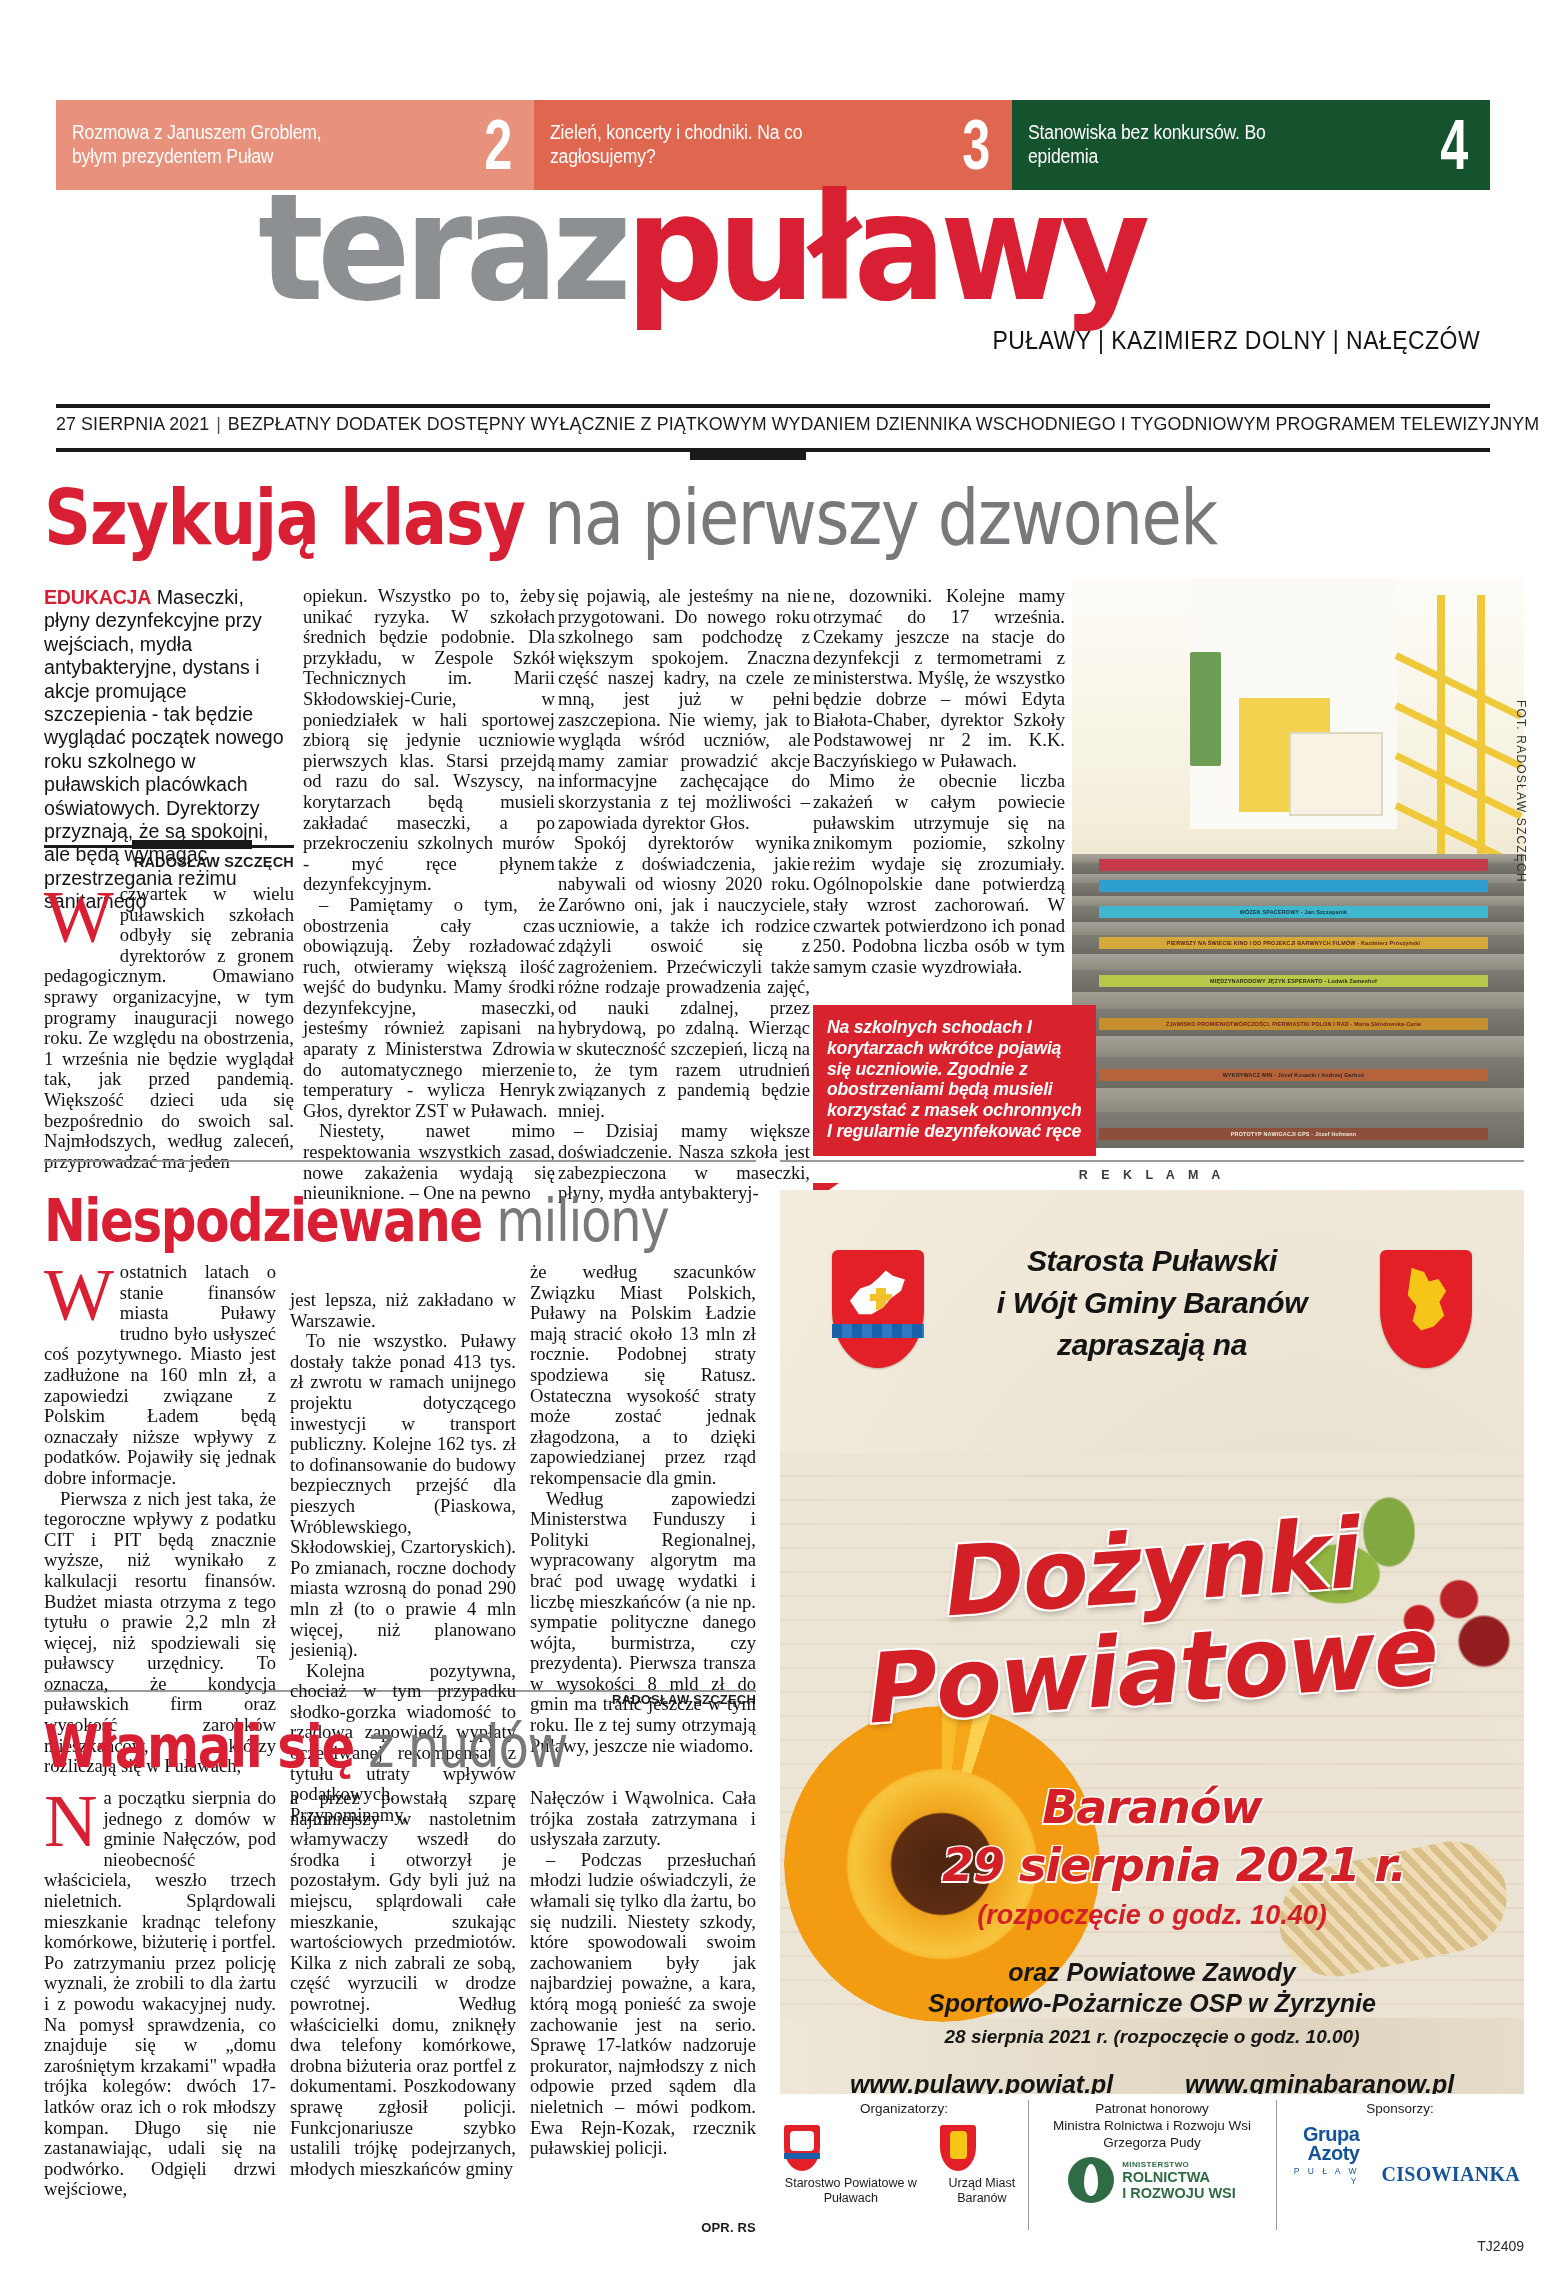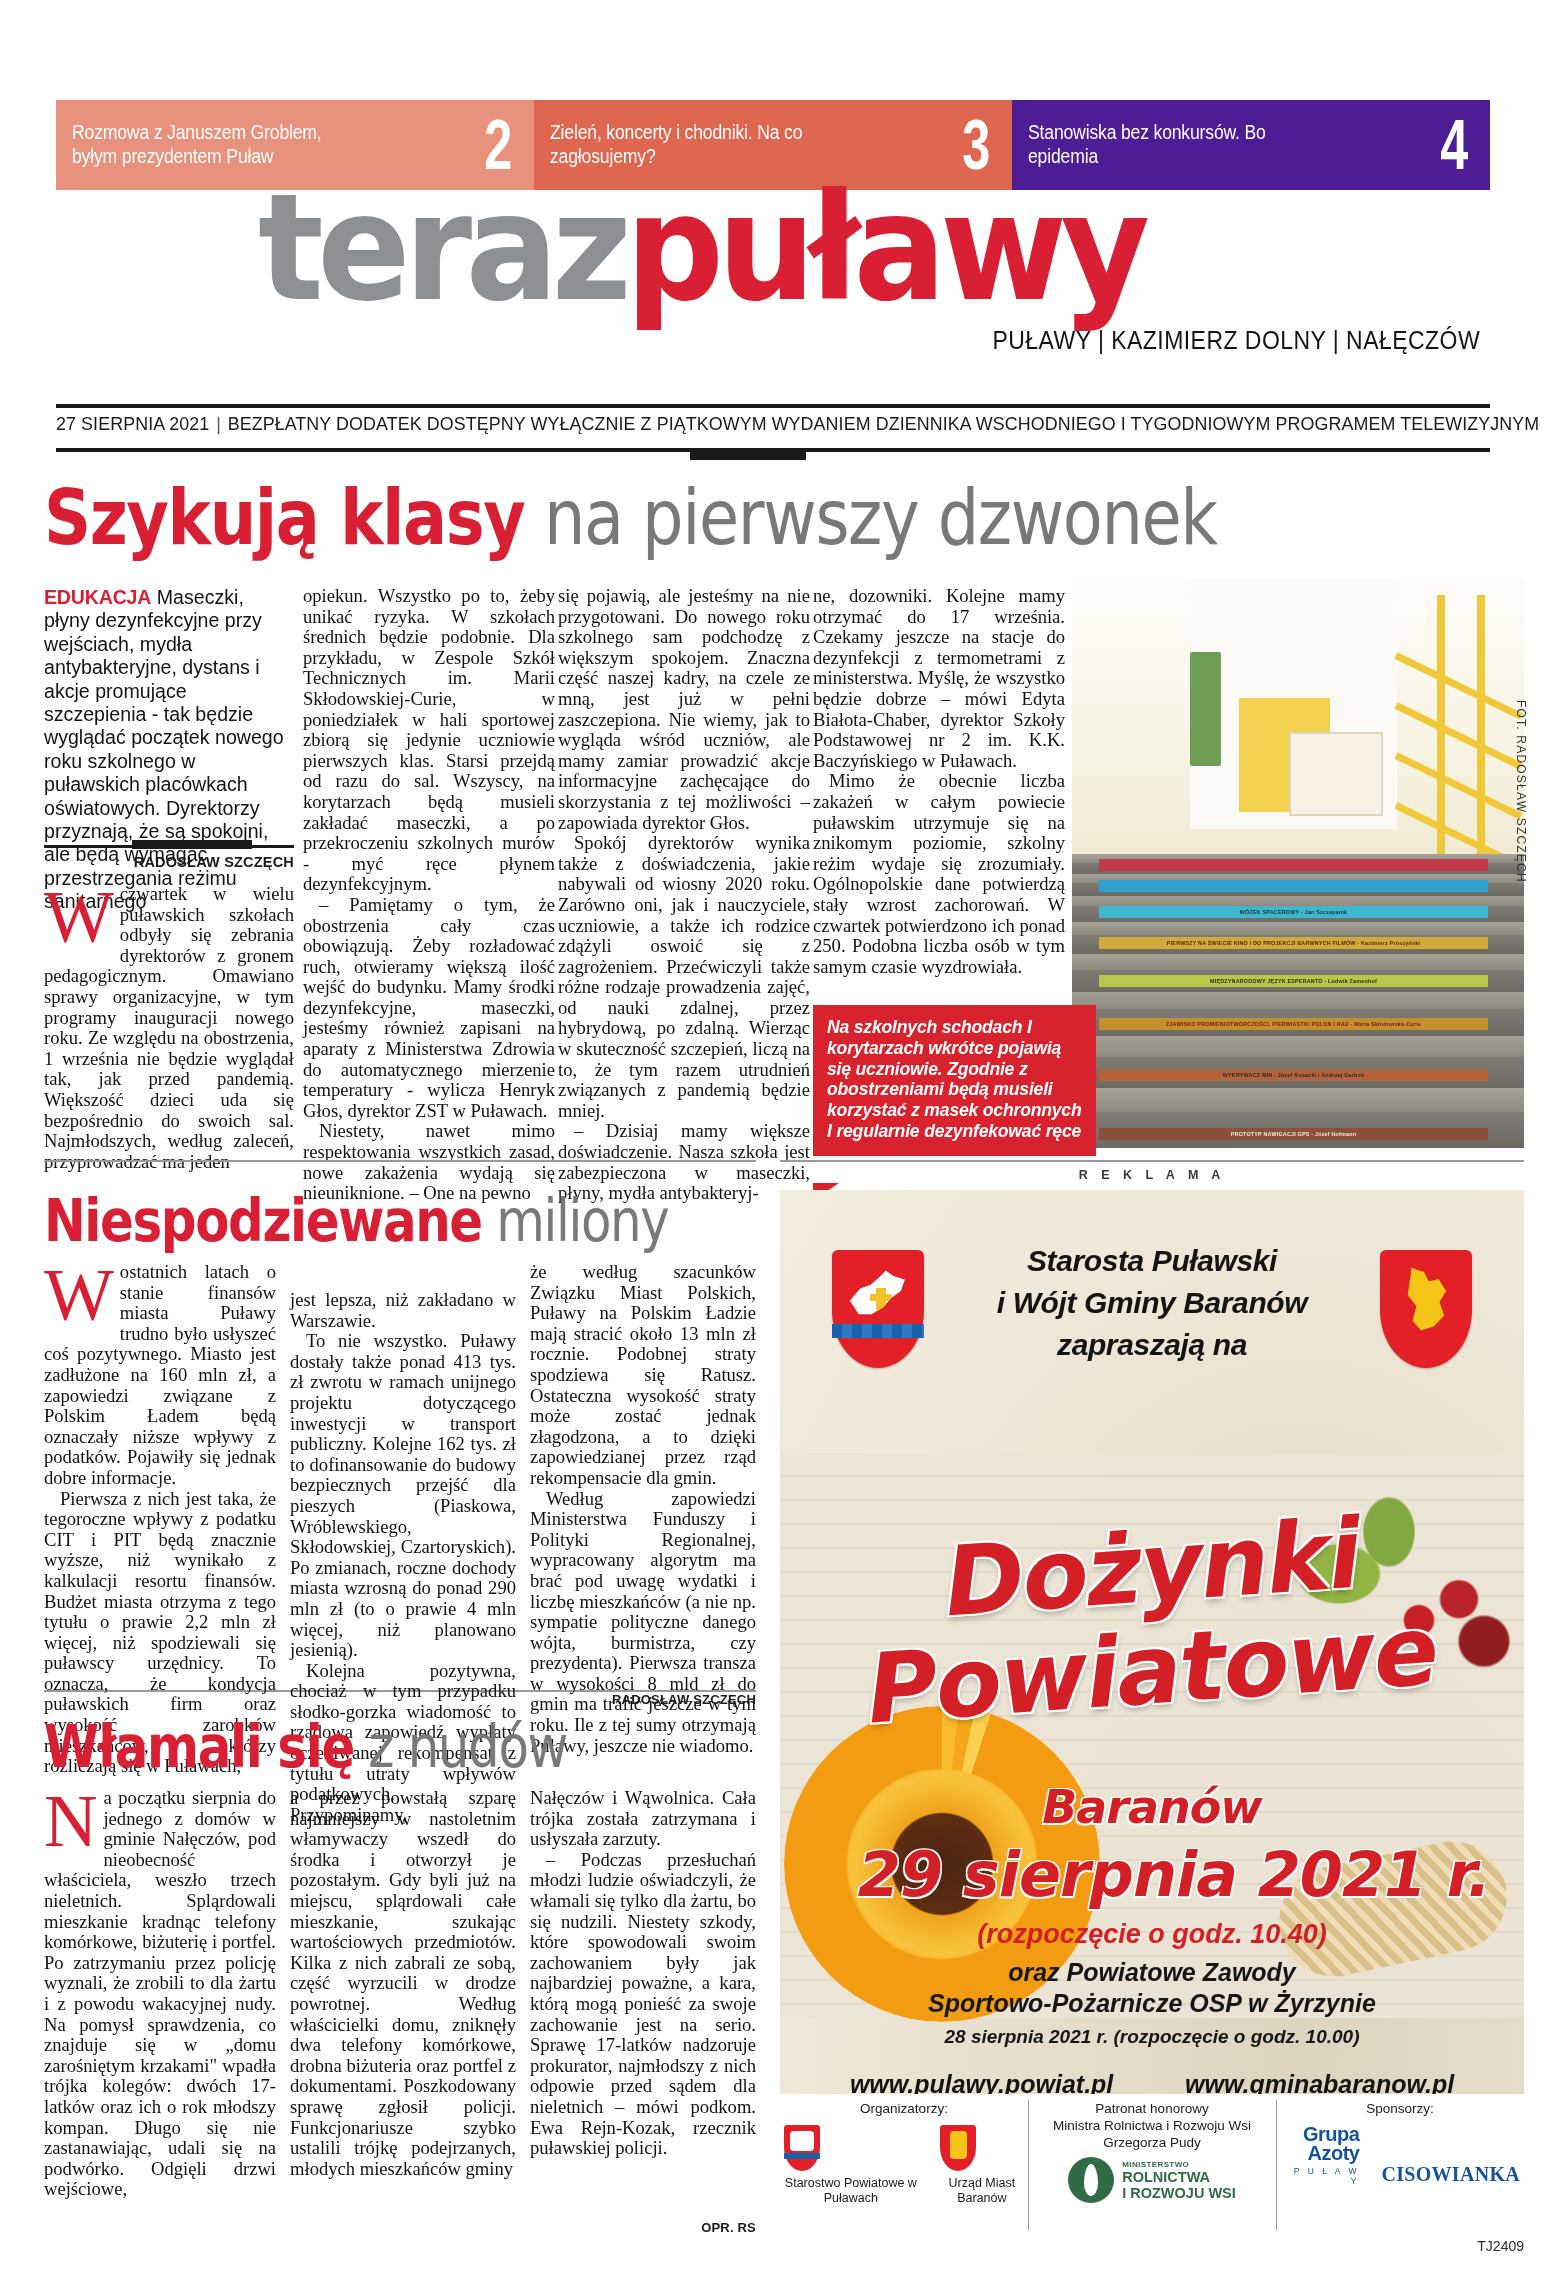--- a/index.html
+++ b/index.html
@@ -4,21 +4,21 @@
 <style>
   html,body{margin:0;padding:0;background:#fff;}
   body{width:1558px;height:2281px;position:relative;font-family:"Liberation Sans",sans-serif;color:#1a1a1a;overflow:hidden;}
   .page{position:absolute;inset:0;}
 
   
   .teasers{position:absolute;left:56px;top:100px;width:1434px;height:90px;display:flex;}
   .teaser{flex:1;display:flex;align-items:center;justify-content:space-between;padding:0 6px 0 16px;color:#fff;}
   .teaser.t1{background:#e8917c;}
   .teaser.t2{background:#e0674f;}
-  .teaser.t3{background:#4c1d95;}
+  .teaser.t3{background:#14532d;}
   .teaser .txt{font-size:20px;line-height:1.18;font-weight:400;letter-spacing:-.2px;max-width:300px;
     font-family:"Liberation Sans Narrow","Liberation Sans",sans-serif;transform:scaleX(.88);transform-origin:left center;}
   .teaser .num{font-size:70px;font-weight:700;line-height:.8;padding-right:12px;transform:scaleX(.72);}
 
   
   .masthead{position:absolute;left:0;top:196px;width:1558px;height:170px;}
   .logo{position:absolute;left:258px;top:-22px;font-size:148px;line-height:1;font-weight:700;letter-spacing:-7px;
         font-family:"DejaVu Sans","Liberation Sans",sans-serif;transform:scaleX(.93);transform-origin:left top;}
   .logo .grey{color:#8d9092;}
   .logo .red{color:#d81f33;}
@@ -154,21 +154,21 @@
   .ad-title{position:absolute;left:0;right:0;top:330px;text-align:center;}
   .ad-title .l1,.ad-title .l2{font-family:"DejaVu Sans","Liberation Sans",sans-serif;font-weight:700;font-style:italic;
         color:#d32027;letter-spacing:-2px;line-height:1;
         text-shadow:-2px -2px 0 #fff,2px -2px 0 #fff,-2px 2px 0 #fff,2px 2px 0 #fff,0 4px 6px rgba(0,0,0,.28);}
   .ad-title .l1{font-size:96px;transform:rotate(-4deg);}
   .ad-title .l2{font-size:96px;transform:rotate(-4deg);margin-top:6px;}
   .ad-place{position:absolute;left:0;right:0;top:590px;text-align:center;}
   .ad-place .p1{font-size:46px;font-weight:700;font-style:italic;color:#d32027;
         font-family:"DejaVu Sans","Liberation Sans",sans-serif;letter-spacing:-1px;
         text-shadow:-1.5px -1.5px 0 #fff,1.5px -1.5px 0 #fff,-1.5px 1.5px 0 #fff,1.5px 1.5px 0 #fff;}
-  .ad-place .p2{font-size:62px;font-weight:700;font-style:italic;color:#d32027;margin-top:4px;
+  .ad-place .p2{font-size:46px;font-weight:700;font-style:italic;color:#d32027;margin-top:4px;
         font-family:"DejaVu Sans","Liberation Sans",sans-serif;letter-spacing:-1px;
         text-shadow:-1.5px -1.5px 0 #fff,1.5px -1.5px 0 #fff,-1.5px 1.5px 0 #fff,1.5px 1.5px 0 #fff;padding-left:44px;}
   .ad-place .p3{font-size:27px;font-weight:700;font-style:italic;color:#d32027;margin-top:8px;
         font-family:"Liberation Sans",sans-serif;}
   .ad-extra{position:absolute;left:0;right:0;top:768px;text-align:center;color:#161616;font-style:italic;
         font-family:"Liberation Sans",sans-serif;}
   .ad-extra .e1{font-size:25px;font-weight:700;}
   .ad-extra .e2{font-size:25px;font-weight:700;margin-top:2px;}
   .ad-extra .e3{font-size:19px;font-weight:700;margin-top:8px;}
   .ad-urls{position:absolute;left:0;right:0;top:880px;display:flex;justify-content:space-around;padding:0 34px;

